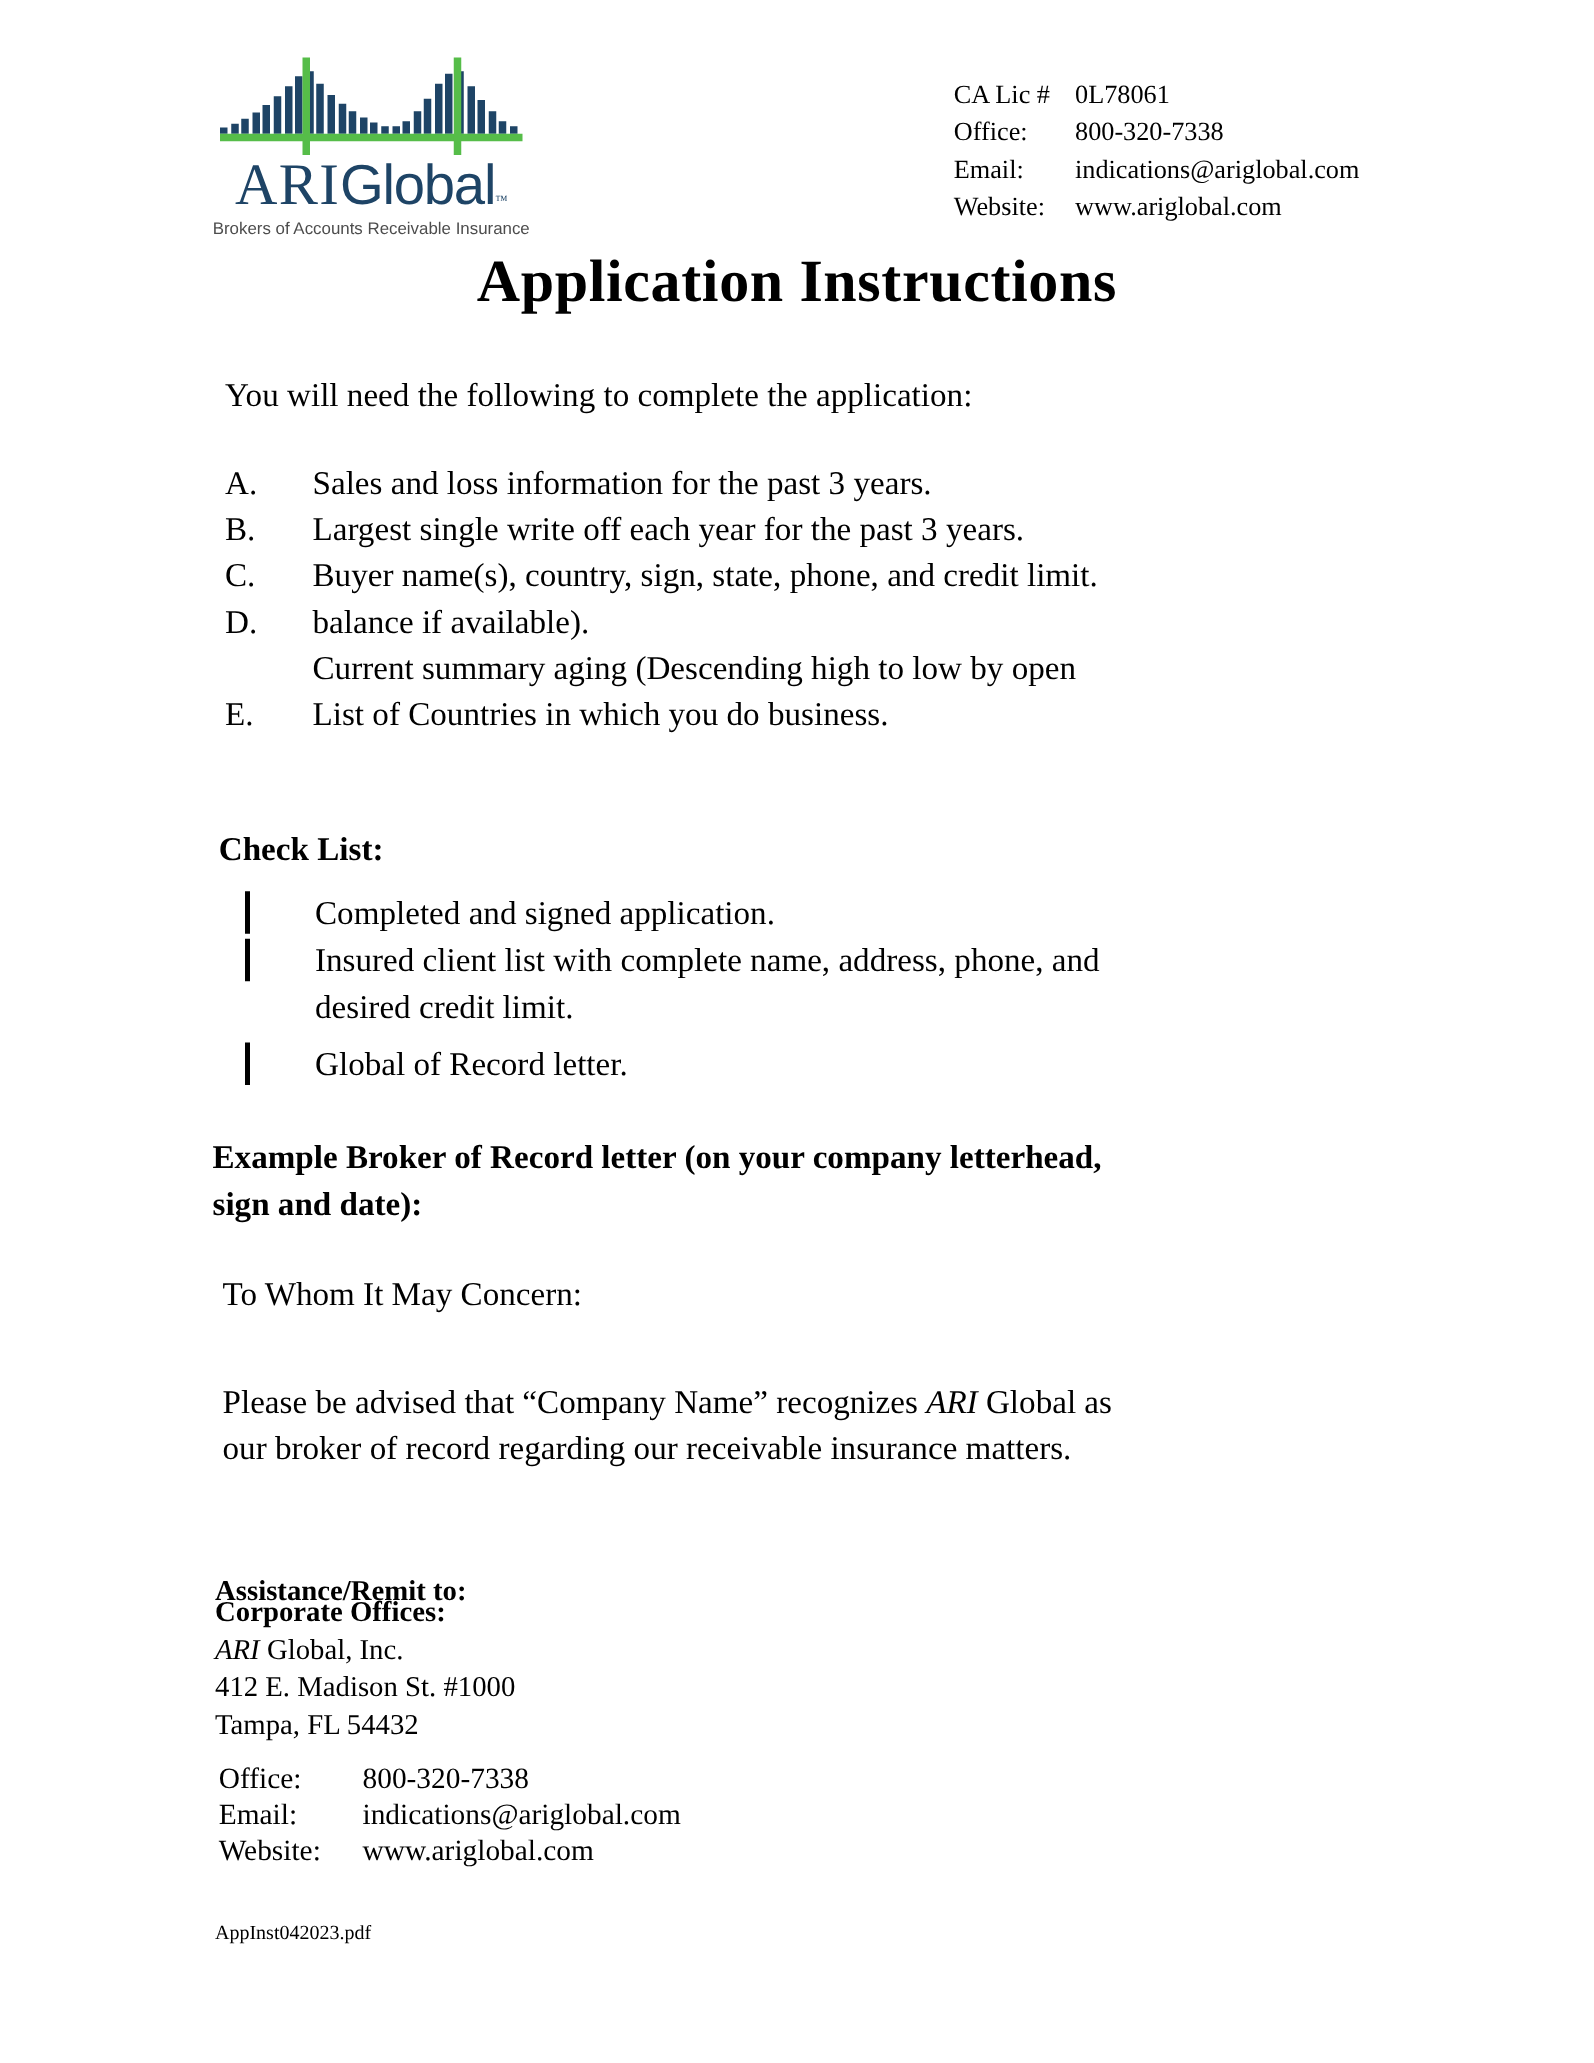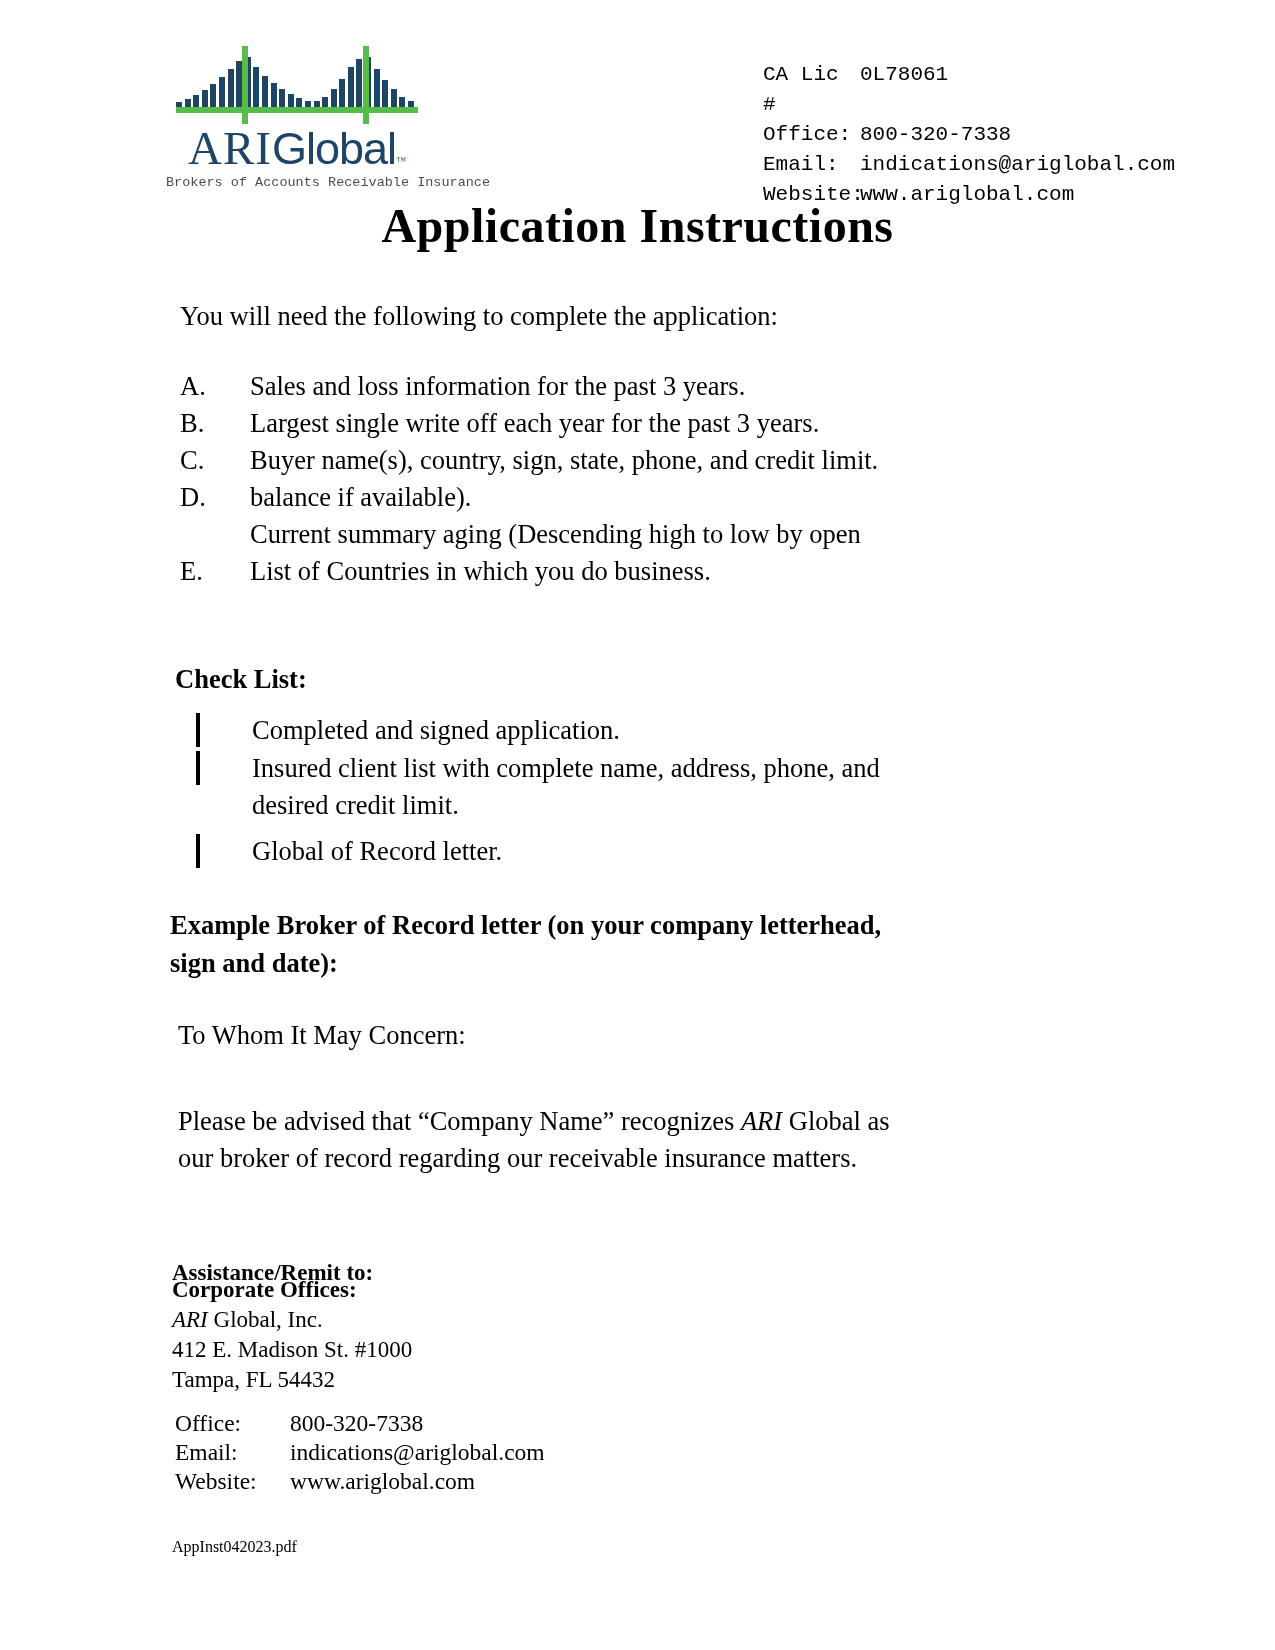--- a/index.html
+++ b/index.html
@@ -16,26 +16,26 @@
   .logo-chart { position:relative; width:242px; height:80px; margin:0 auto; }
   .lbars { position:absolute; left:0; bottom:17px; display:flex; align-items:flex-end; gap:2.6px; }
   .lbar { width:6px; background:var(--navy); }
   .lbase { position:absolute; left:0; width:100%; bottom:11px; height:6px; background:var(--green); }
   .lv { position:absolute; top:2px; bottom:0; width:6px; background:var(--green); }
   .lv1 { left:66px; } .lv2 { left:187px; }
   .wordmark { margin-top:1px; line-height:1; white-space:nowrap; color:var(--navy); }
   .wm-ari { font-family:"Liberation Serif",serif; font-size:47px; letter-spacing:1px; }
   .wm-global { font-family:"Liberation Sans","DejaVu Sans",sans-serif; font-size:45px; font-weight:400; letter-spacing:-1px; }
   .wm-tm { font-size:10px; color:var(--navy); vertical-align:baseline; }
-  .tagline { margin-top:3px; font-family:Liberation Mono, monospace;
+  .tagline { margin-top:3px; font-family:Liberation Sans, sans-serif;
              font-size:13.5px; color:#4d4d4d; white-space:nowrap; }
 
   
   .hdr-contact { position:absolute; left:763px; top:60px; font-size:21px; line-height:30px; }
-  .hc-row { display:grid; grid-template-columns:97px auto;font-family:Liberation Mono, monospace; }
+  .hc-row { display:grid; grid-template-columns:97px auto; }
 
   
   .title { position:absolute; left:0; top:198px; width:100%; text-align:center;
            font-size:48px; font-weight:700; letter-spacing:0.5px; }
 
   
   .intro { position:absolute; left:180px; top:301px; font-size:26.5px; }
 
   
   .req-list { position:absolute; left:180px; top:368px; width:880px; font-size:26.5px; line-height:37px; }

